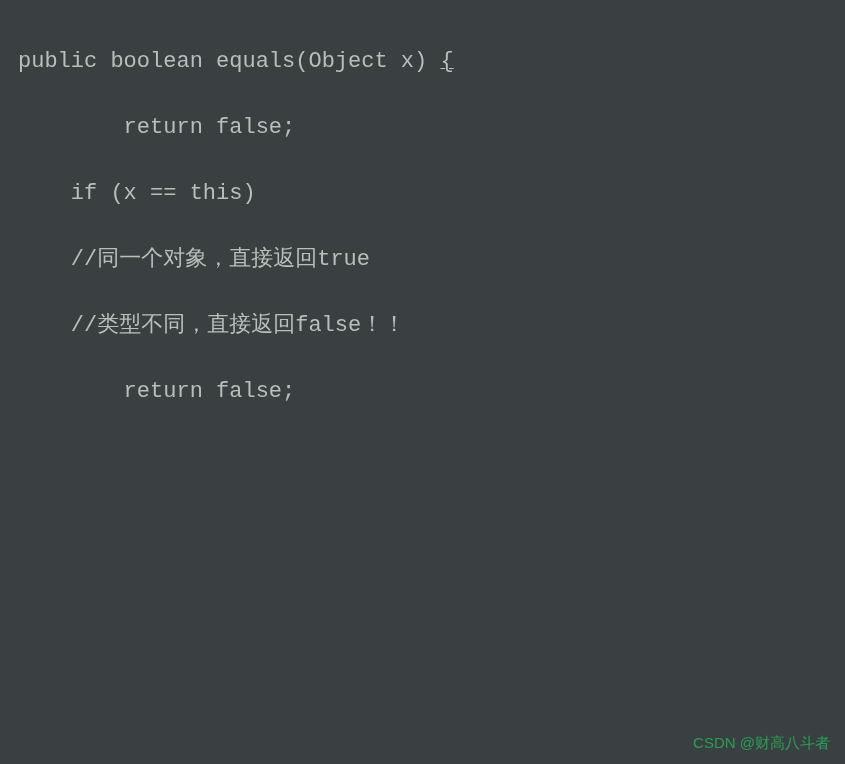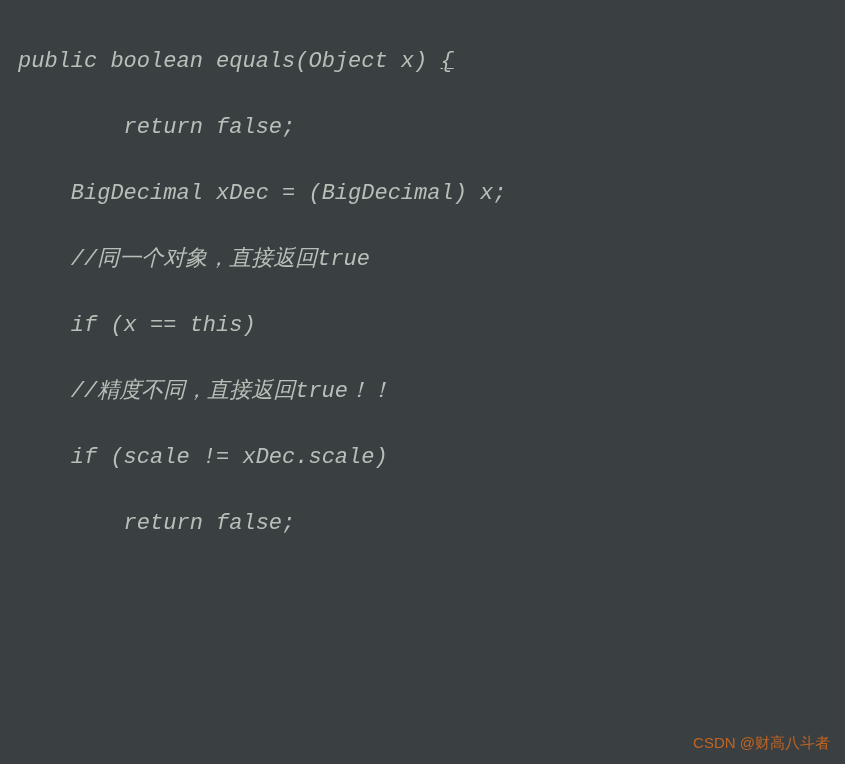--- a/index.html
+++ b/index.html
@@ -17,48 +17,45 @@
       width: 845px;
       height: 764px;
       overflow: hidden;
       position: relative;
     }
     .code-container {
       white-space: pre;
     }
     .code-line {
       display: block;
-      font-style: italic;
     }
     .underline {
       text-decoration: underline;
       text-decoration-color: #b8bfb8;
       text-decoration-thickness: 1px;
     }
     .watermark {
       position: absolute;
       bottom: 10px;
       right: 15px;
-      color: #f97316;
+      color: #22c55e;
       font-size: 15px;
       font-family: Arial, sans-serif;
       opacity: 0.7;
     }
   </style>
 </head>
 <body>
 
 <div class="code-container">
 <span class="code-line"><span>public boolean equals(Object x) </span><span class="underline">{</span></span>
 <span class="code-line">        return false;</span>
-<span class="code-line">    BigDecimal xDec = (BigDecimal) x;</span>
+<span class="code-line">    if (x == this)</span>
 <span class="code-line">    //同一个对象，直接返回true</span>
-<span class="code-line">    if (x == this)</span>
-<span class="code-line">    //精度不同，直接返回true！！</span>
-<span class="code-line">    if (scale != xDec.scale)</span>
+<span class="code-line">    //类型不同，直接返回false！！</span>
 <span class="code-line">        return false;</span>
 
 
 
 
 
 
 
 
 

